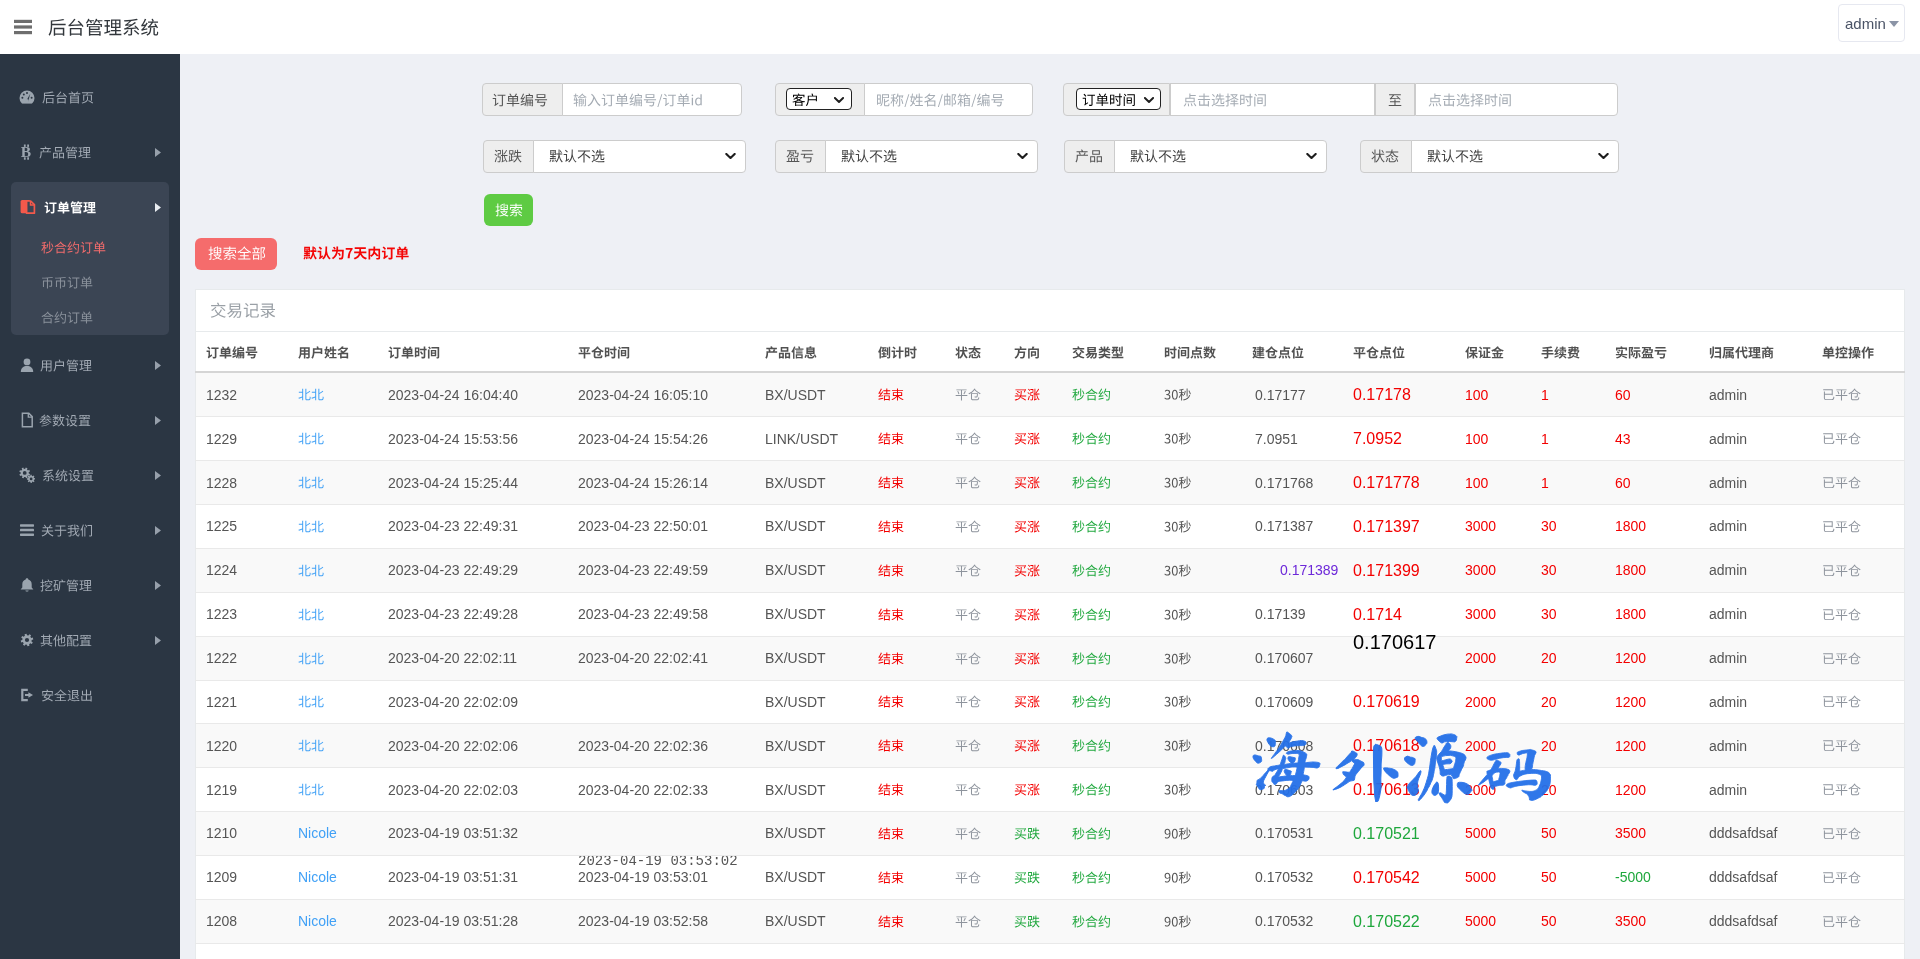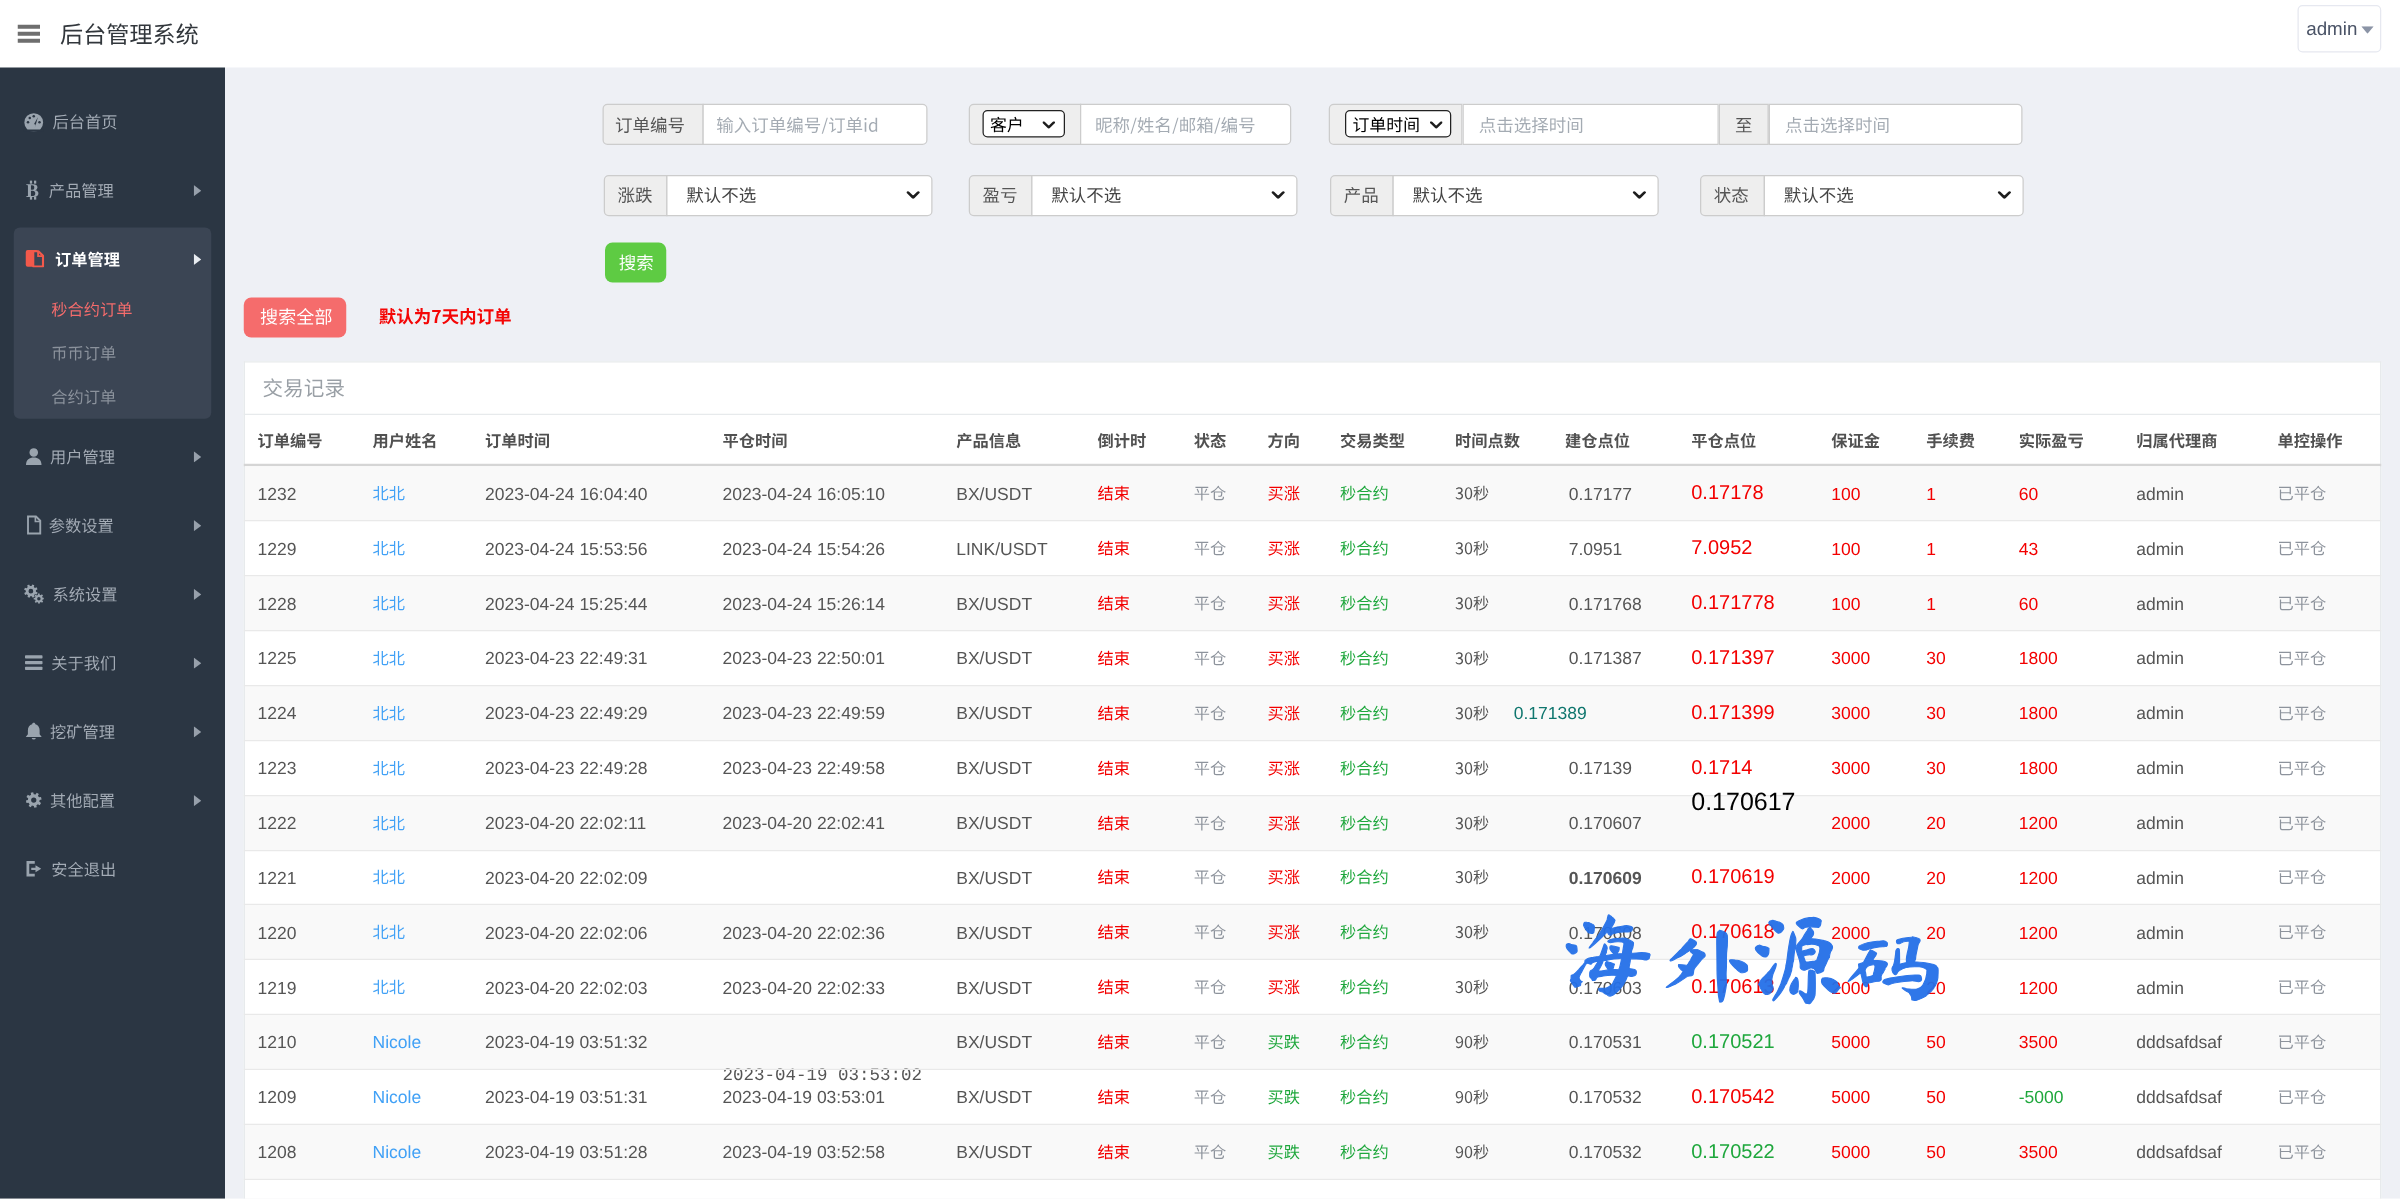--- a/index.html
+++ b/index.html
@@ -431,21 +431,21 @@
   </svg>
 <svg class="k ab" style="left:1014.0px;top:563.8px;width:26.0px;height:13px;color:#f30000;" viewBox="0 0 2000 1000">
     <use href="#mzh"></use>
   </svg>
 <svg class="k ab" style="left:1072.0px;top:563.8px;width:39.0px;height:13px;color:#1ea73c;" viewBox="0 0 3000 1000">
     <use href="#mhy"></use>
   </svg>
 <svg class="k ab" style="left:1164.0px;top:563.8px;width:27.4px;height:13px;color:#555555;" viewBox="0 0 2110 1000">
     <use href="#s30"></use>
   </svg>
-<div class="ab" style="left:1211px;top:560.2px;font-size:14px;line-height:20px;color:#0f766e;">0.171389</div>
+<div class="ab" style="left:1280px;top:560.2px;font-size:14px;line-height:20px;color:#6d28d9;">0.171389</div>
 <div class="ab" style="left:1353.0px;top:558.8px;font-size:16px;line-height:23px;color:#f30000;">0.171399</div>
 <div class="ab" style="left:1465.0px;top:560.2px;font-size:14px;line-height:20px;color:#f30000;">3000</div>
 <div class="ab" style="left:1541.0px;top:560.2px;font-size:14px;line-height:20px;color:#f30000;">30</div>
 <div class="ab" style="left:1615.0px;top:560.2px;font-size:14px;line-height:20px;color:#f30000;">1800</div>
 <div class="ab" style="left:1709.0px;top:560.2px;font-size:14px;line-height:20px;color:#555555;">admin</div>
 <svg class="k ab" style="left:1822.0px;top:563.8px;width:39.0px;height:13px;color:#8d939c;" viewBox="0 0 3000 1000">
     <use href="#ypc"></use>
   </svg>
 <div class="ab" style="left:195.0px;top:591.8px;width:1710.0px;height:0.0px;border-top:1px solid #e9e9e9"></div>
 <div class="ab" style="left:206.0px;top:604.1px;font-size:14px;line-height:20px;color:#555555;">1223</div>
@@ -528,21 +528,21 @@
   </svg>
 <svg class="k ab" style="left:1014.0px;top:695.4px;width:26.0px;height:13px;color:#f30000;" viewBox="0 0 2000 1000">
     <use href="#mzh"></use>
   </svg>
 <svg class="k ab" style="left:1072.0px;top:695.4px;width:39.0px;height:13px;color:#1ea73c;" viewBox="0 0 3000 1000">
     <use href="#mhy"></use>
   </svg>
 <svg class="k ab" style="left:1164.0px;top:695.4px;width:27.4px;height:13px;color:#555555;" viewBox="0 0 2110 1000">
     <use href="#s30"></use>
   </svg>
-<div class="ab" style="left:1255.0px;top:691.8px;font-size:14px;line-height:20px;color:#555555;font-weight:bold;">0.170609</div>
+<div class="ab" style="left:1255.0px;top:691.8px;font-size:14px;line-height:20px;color:#555555;">0.170609</div>
 <div class="ab" style="left:1353.0px;top:690.4px;font-size:16px;line-height:23px;color:#f30000;">0.170619</div>
 <div class="ab" style="left:1465.0px;top:691.8px;font-size:14px;line-height:20px;color:#f30000;">2000</div>
 <div class="ab" style="left:1541.0px;top:691.8px;font-size:14px;line-height:20px;color:#f30000;">20</div>
 <div class="ab" style="left:1615.0px;top:691.8px;font-size:14px;line-height:20px;color:#f30000;">1200</div>
 <div class="ab" style="left:1709.0px;top:691.8px;font-size:14px;line-height:20px;color:#555555;">admin</div>
 <svg class="k ab" style="left:1822.0px;top:695.4px;width:39.0px;height:13px;color:#8d939c;" viewBox="0 0 3000 1000">
     <use href="#ypc"></use>
   </svg>
 <div class="ab" style="left:196.0px;top:723.8px;width:1708.0px;height:43.9px;background:#f9f9f9"></div>
 <div class="ab" style="left:195.0px;top:723.3px;width:1710.0px;height:0.0px;border-top:1px solid #e9e9e9"></div>

